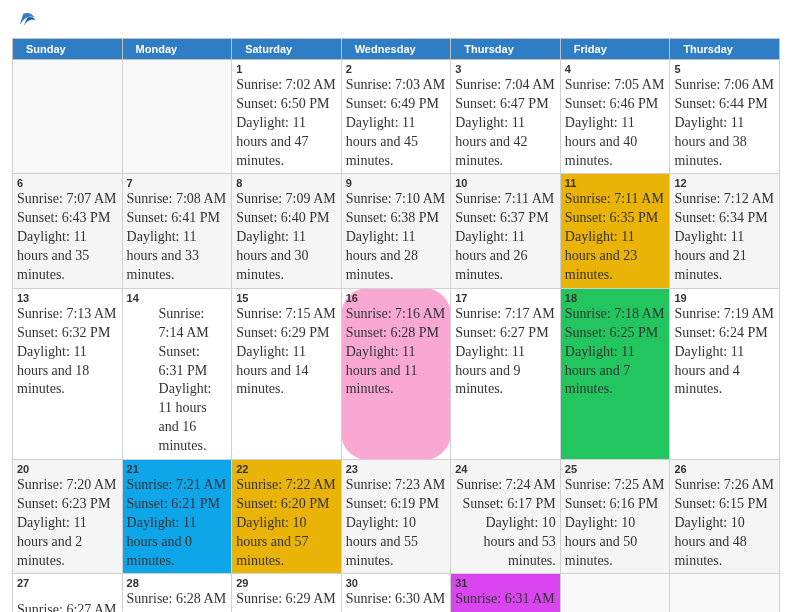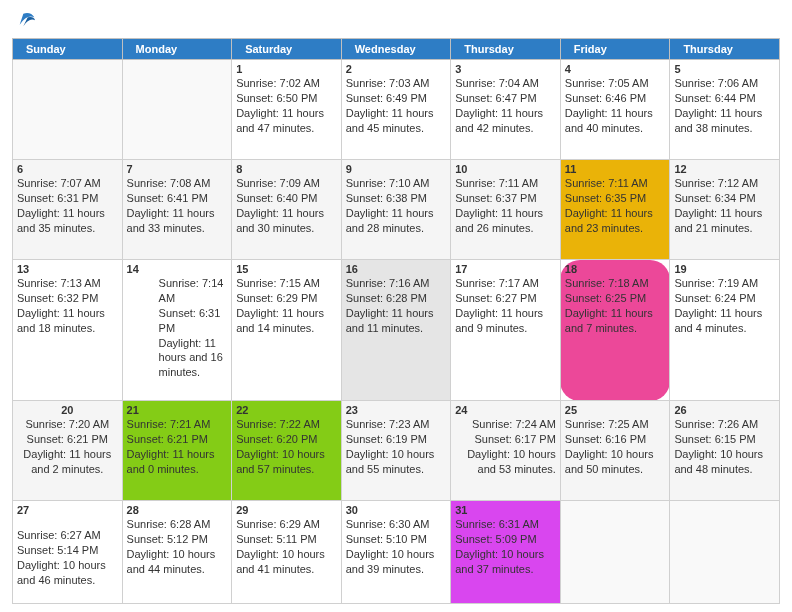--- a/index.html
+++ b/index.html
@@ -92,21 +92,22 @@
       background: #f9f9f9;
     }
     .day-num {
       font-size: 11px;
       font-weight: bold;
       display: block;
       margin-bottom: 1px;
     }
     .day-cell-text {
       line-height: 1.35;
-      font-size: 11px;
+      font-size: 14px;
+      font-family: Liberation Serif, serif;
     }
   </style>
 </head>
 <body>
 
 <div class="page">
   <div class="header">
     <div class="logo">
       <div class="logo-text">
         <span class="logo-general"></span>
@@ -167,21 +168,21 @@
             <span class="day-num">5</span>
             <div class="day-cell-text" style="white-space: pre-line;">Sunrise: 7:06 AM
 Sunset: 6:44 PM
 Daylight: 11 hours and 38 minutes.</div>
           </td>
         </tr>
         <tr>
           <td style="background: rgb(245, 245, 245);">
             <span class="day-num">6</span>
             <div class="day-cell-text" style="white-space: pre-line;">Sunrise: 7:07 AM
-Sunset: 6:31 PM
+Sunset: 6:43 PM
 Daylight: 11 hours and 35 minutes.</div>
           </td>
           <td style="background: rgb(245, 245, 245);">
             <span class="day-num">7</span>
             <div class="day-cell-text" style="white-space: pre-line;">Sunrise: 7:08 AM
 Sunset: 6:41 PM
 Daylight: 11 hours and 33 minutes.</div>
           </td>
           <td style="background: rgb(245, 245, 245);">
             <span class="day-num">8</span>
@@ -226,59 +227,59 @@
             <div class="day-cell-text" style="white-space: pre-line; margin-left: 32px;">Sunrise: 7:14 AM
 Sunset: 6:31 PM
 Daylight: 11 hours and 16 minutes.</div>
           </td>
           <td style="background: rgb(255, 255, 255);">
             <span class="day-num">15</span>
             <div class="day-cell-text" style="white-space: pre-line;">Sunrise: 7:15 AM
 Sunset: 6:29 PM
 Daylight: 11 hours and 14 minutes.</div>
           </td>
-          <td style="background: #e5e5e5;">
+          <td style="background: #f9a8d4; border-radius: 27px;">
             <span class="day-num">16</span>
             <div class="day-cell-text" style="white-space: pre-line;">Sunrise: 7:16 AM
 Sunset: 6:28 PM
 Daylight: 11 hours and 11 minutes.</div>
           </td>
           <td style="background: rgb(255, 255, 255);">
             <span class="day-num">17</span>
             <div class="day-cell-text" style="white-space: pre-line;">Sunrise: 7:17 AM
 Sunset: 6:27 PM
 Daylight: 11 hours and 9 minutes.</div>
           </td>
-          <td style="background: #ec4899; border-radius: 20px;">
+          <td style="background: #22c55e;">
             <span class="day-num">18</span>
             <div class="day-cell-text" style="white-space: pre-line;">Sunrise: 7:18 AM
 Sunset: 6:25 PM
 Daylight: 11 hours and 7 minutes.</div>
           </td>
           <td style="background: rgb(255, 255, 255);">
             <span class="day-num">19</span>
             <div class="day-cell-text" style="white-space: pre-line;">Sunrise: 7:19 AM
 Sunset: 6:24 PM
 Daylight: 11 hours and 4 minutes.</div>
           </td>
         </tr>
         <tr>
-          <td style="background: rgb(245, 245, 245); text-align: center;">
+          <td style="background: rgb(245, 245, 245);">
             <span class="day-num">20</span>
             <div class="day-cell-text" style="white-space: pre-line;">Sunrise: 7:20 AM
-Sunset: 6:21 PM
+Sunset: 6:23 PM
 Daylight: 11 hours and 2 minutes.</div>
           </td>
-          <td style="background: #84cc16;">
+          <td style="background: #0ea5e9;">
             <span class="day-num">21</span>
             <div class="day-cell-text" style="white-space: pre-line;">Sunrise: 7:21 AM
 Sunset: 6:21 PM
 Daylight: 11 hours and 0 minutes.</div>
           </td>
-          <td style="background: #84cc16;">
+          <td style="background: #eab308;">
             <span class="day-num">22</span>
             <div class="day-cell-text" style="white-space: pre-line;">Sunrise: 7:22 AM
 Sunset: 6:20 PM
 Daylight: 10 hours and 57 minutes.</div>
           </td>
           <td style="background: rgb(245, 245, 245);">
             <span class="day-num">23</span>
             <div class="day-cell-text" style="white-space: pre-line;">Sunrise: 7:23 AM
 Sunset: 6:19 PM
 Daylight: 10 hours and 55 minutes.</div>

